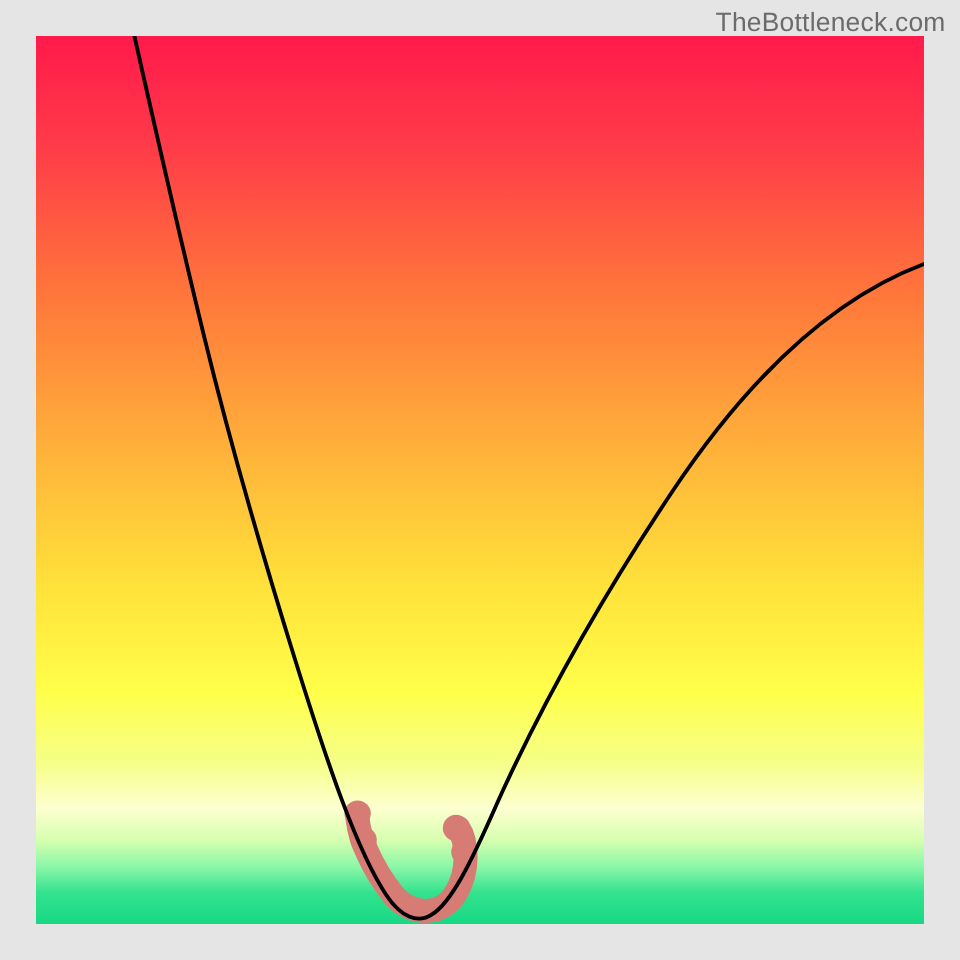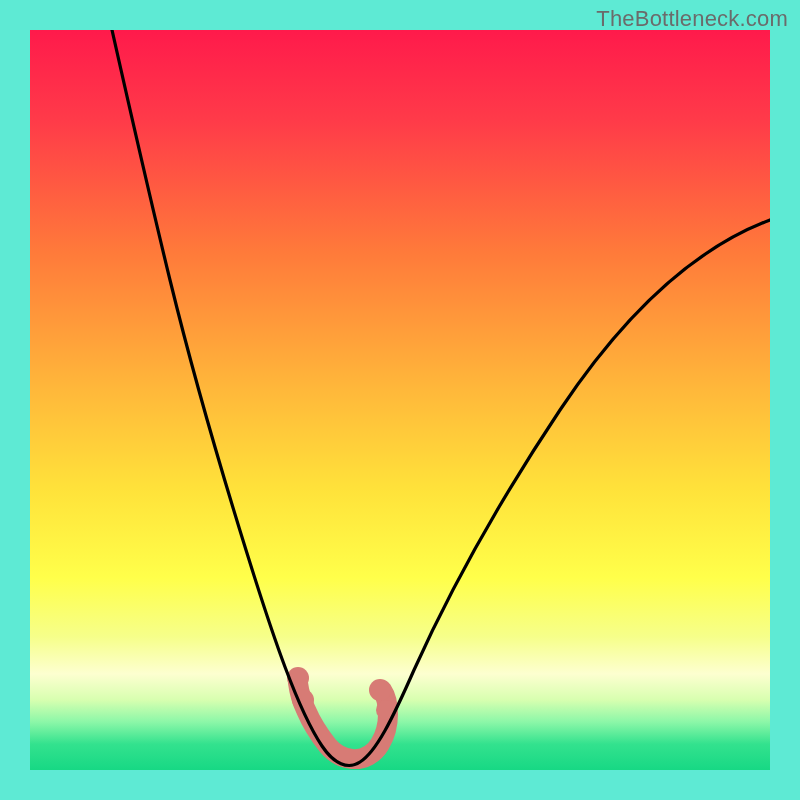--- a/index.html
+++ b/index.html
@@ -10,21 +10,21 @@
     background: #000;
     overflow: hidden;
     font-family: Arial, Helvetica, sans-serif;
   }
   .frame {
     position: absolute;
     left: 0;
     top: 0;
     width: 800px;
     height: 800px;
-    background: #5eead4;
+    background: #e5e5e5;
   }
   .plot-area {
     position: absolute;
     left: 30px;
     top: 30px;
     width: 740px;
     height: 740px;
     overflow: hidden;
   }
   .gradient {

